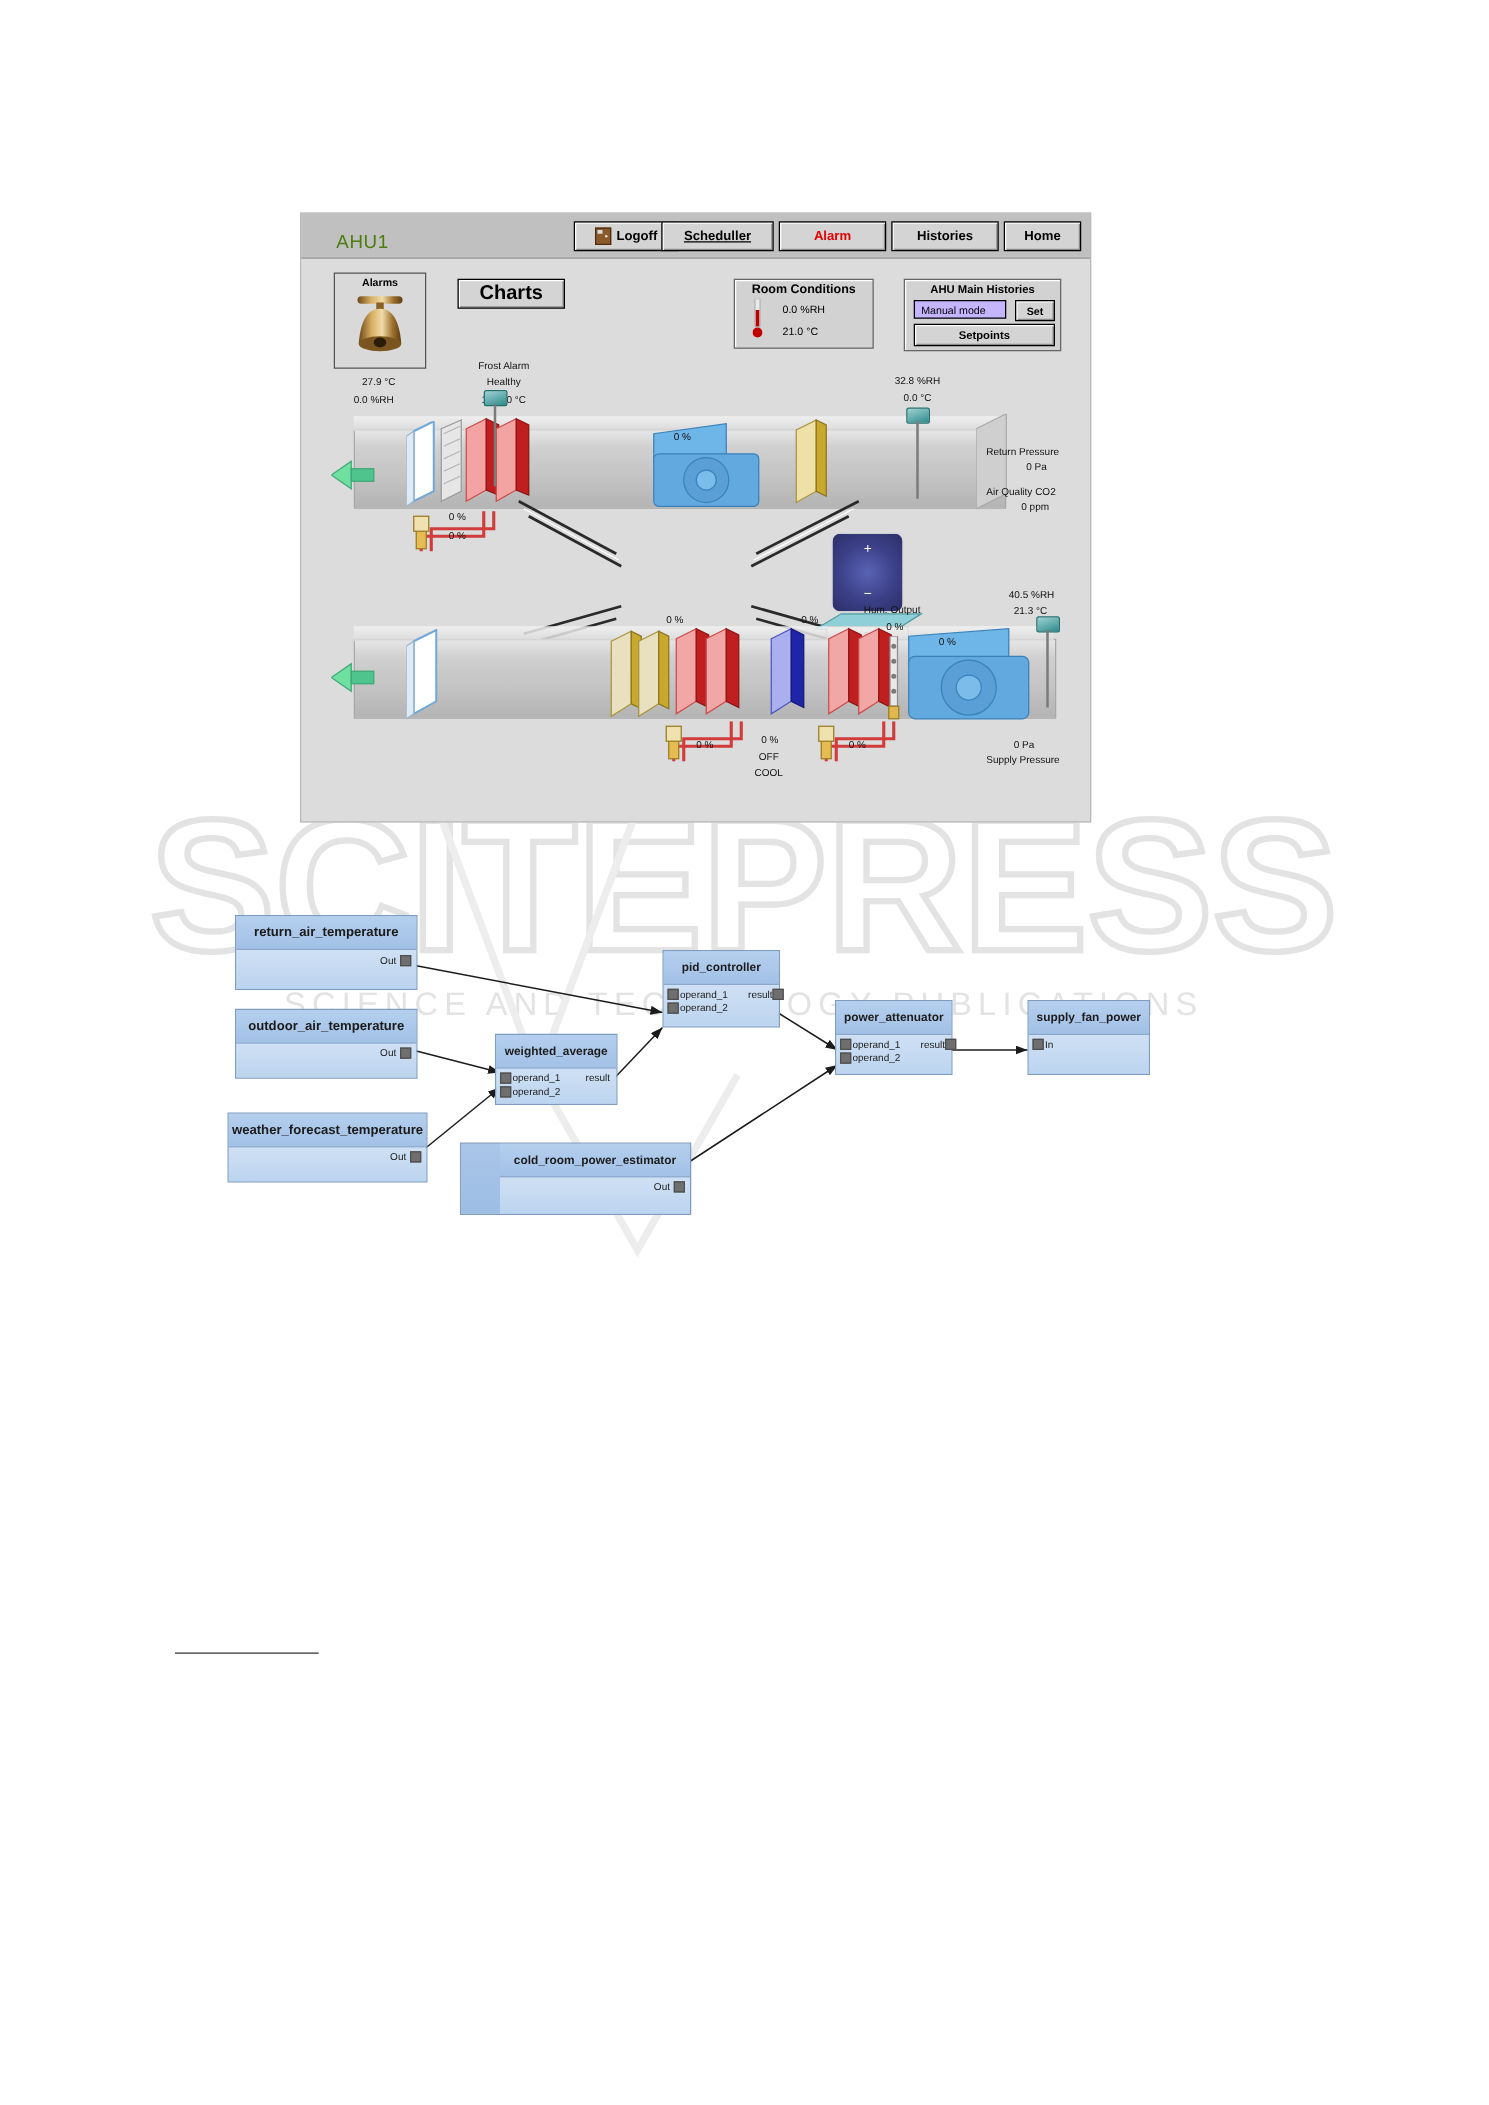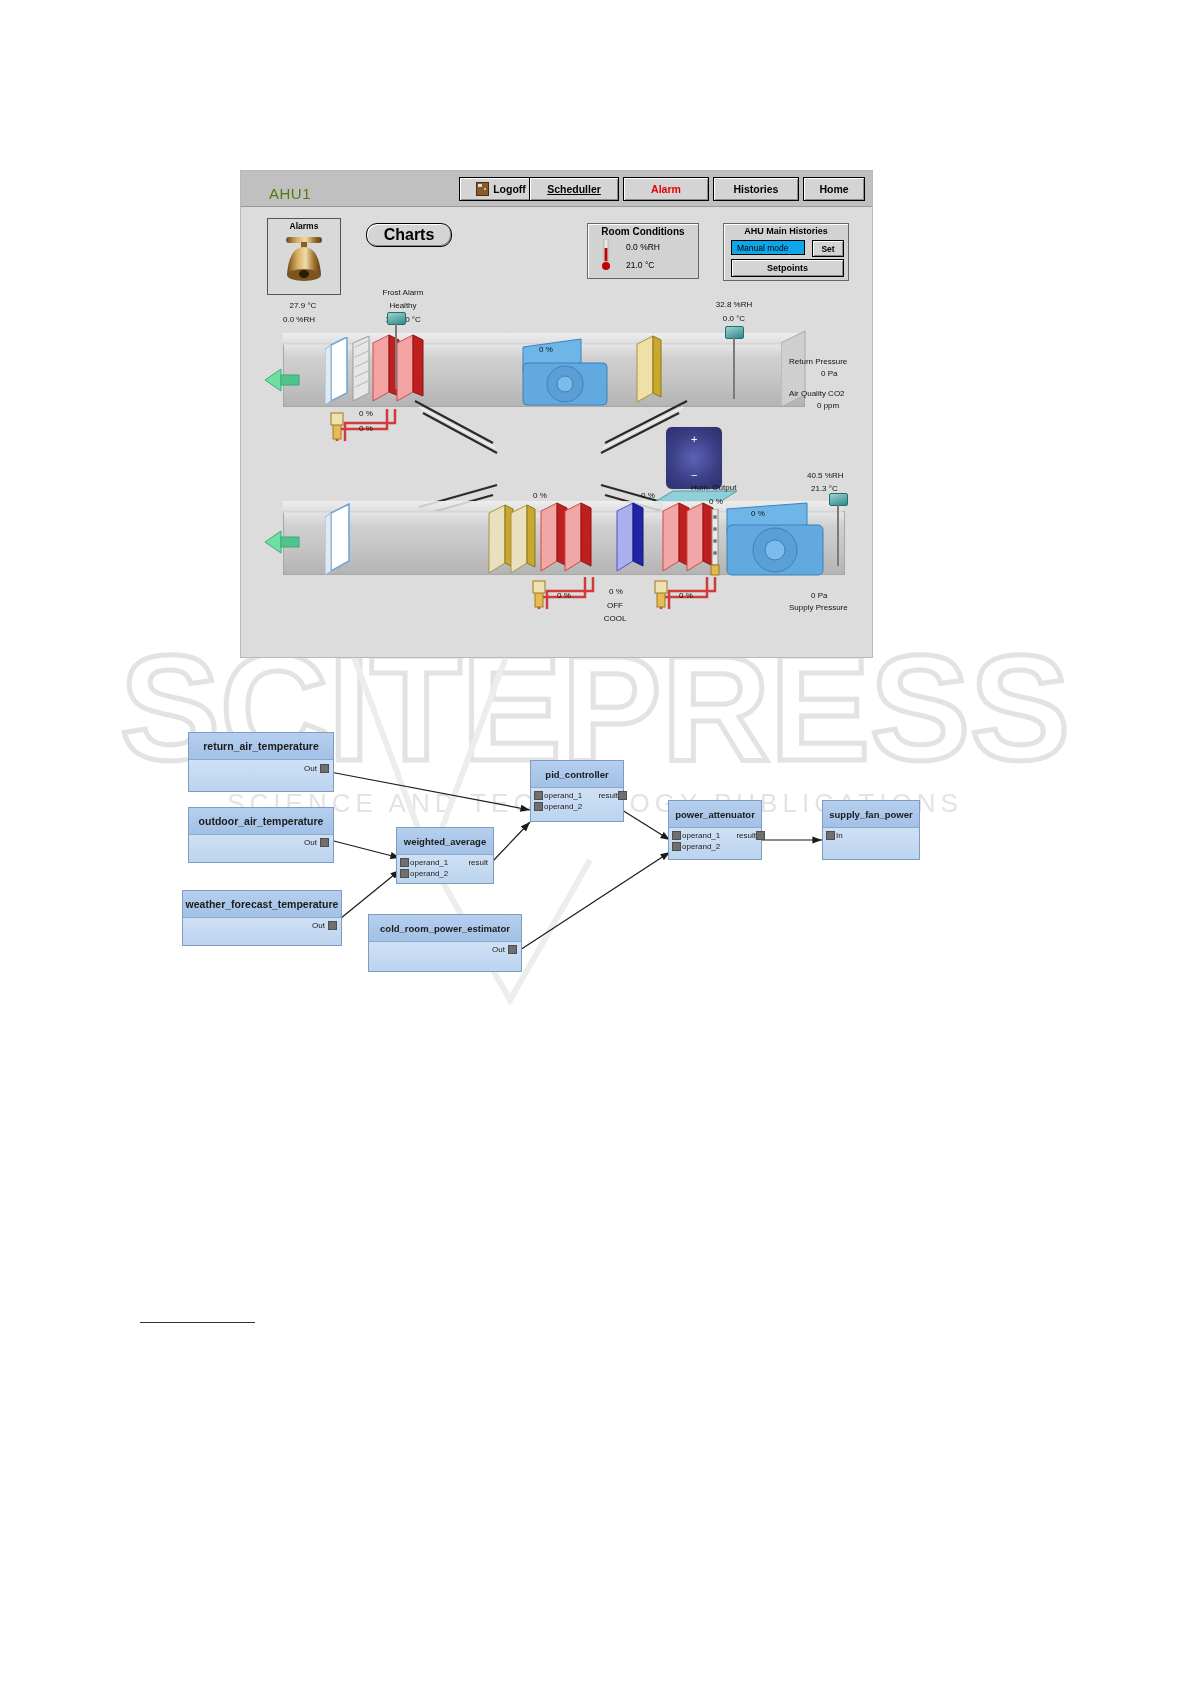--- a/index.html
+++ b/index.html
@@ -25,35 +25,35 @@
   #btn-home{left:562px;width:60px;}
   .logoff-ico{width:11px;height:12px;margin-right:4px;background:#8a5a2b;border:1px solid #4a2d12;position:relative;}
   .logoff-ico:after{content:"";position:absolute;left:1px;top:1px;width:4px;height:3px;background:#dcdcdc;}
   .logoff-ico:before{content:"";position:absolute;right:2px;top:5px;width:2px;height:2px;background:#f4e2c0;border-radius:50%;}
 
   
   #alarms-box{position:absolute;left:26px;top:47px;width:72px;height:75px;background:#d9d9d9;border:1px solid #555;}
   #alarms-label{position:absolute;left:0;top:2px;width:72px;text-align:center;font-size:8.5px;font-weight:bold;}
   .bell{position:absolute;left:14px;top:14px;width:44px;height:52px;}
 
-  #btn-charts{position:absolute;left:125px;top:52px;width:84px;height:22px;border-radius:11px;}
+  #btn-charts{position:absolute;left:125px;top:52px;width:84px;height:22px;}
 
   
   #room-cond{position:absolute;left:346px;top:52px;width:110px;height:54px;background:#d2d2d2;border:1px solid #666;
              box-shadow:inset 1px 1px 0 #fff;}
   #room-cond-title{position:absolute;left:0;top:2px;width:110px;text-align:center;font-size:10px;font-weight:bold;}
   .thermo{position:absolute;left:14px;top:15px;width:8px;height:36px;}
   #rc-rh{position:absolute;left:38px;top:18px;font-size:8.5px;}
   #rc-t{position:absolute;left:38px;top:36px;font-size:8.5px;}
 
   
   #ahu-ctl{position:absolute;left:482px;top:52px;width:124px;height:56px;background:#d2d2d2;border:1px solid #666;
            box-shadow:inset 1px 1px 0 #fff;}
   #ahu-ctl-title{position:absolute;left:0;top:2px;width:124px;text-align:center;font-size:9px;font-weight:bold;}
-  #mode-field{position:absolute;left:7px;top:16px;width:74px;height:15px;background:#0ea5e9;border:1px solid #000;
+  #mode-field{position:absolute;left:7px;top:16px;width:74px;height:15px;background:#c4b5fd;border:1px solid #000;
               font-size:8.5px;display:flex;align-items:center;padding-left:5px;box-sizing:border-box;}
   #btn-set{position:absolute;left:88px;top:16px;width:30px;height:15px;font-size:8.5px;}
   #btn-setpoints{position:absolute;left:7px;top:35px;width:111px;height:16px;font-size:9px;}
   .ctlbtn{background:#d4d4d4;border:1px solid #000;box-shadow:inset 1px 1px 0 #fff, inset -1px -1px 0 #8a8a8a;
           font-weight:bold;display:flex;align-items:center;justify-content:center;cursor:default;}
 
   
   .ro{position:absolute;font-size:8px;color:#111;white-space:nowrap;}
   .ro.c{text-align:center;}
 
@@ -405,21 +405,21 @@
     <div class="body">
       <span class="sq" style="left:3px;top:3px;"></span>
       <span class="port" style="left:13px;top:3px;">operand_1</span>
       <span class="port" style="right:5px;top:3px;">result</span>
       <span class="sq" style="right:-4px;top:3px;"></span>
       <span class="sq" style="left:3px;top:14px;"></span>
       <span class="port" style="left:13px;top:14px;">operand_2</span>
     </div>
   </div>
 
-  <div class="node" style="left:368px;top:192px;width:152px;height:56px;">
+  <div class="node" style="left:368px;top:192px;width:152px;height:56px;padding-left:31px;">
     <div class="hdr" style="font-size:9.5px;">cold_room_power_estimator</div>
     <div class="body">
       <span class="port" style="right:16px;top:3px;">Out</span>
       <span class="sq" style="right:4px;top:3px;"></span>
     </div>
   </div>
 
   <div class="node" style="left:668px;top:78px;width:92px;height:58px;">
     <div class="hdr" style="font-size:9.5px;">power_attenuator</div>
     <div class="body">

